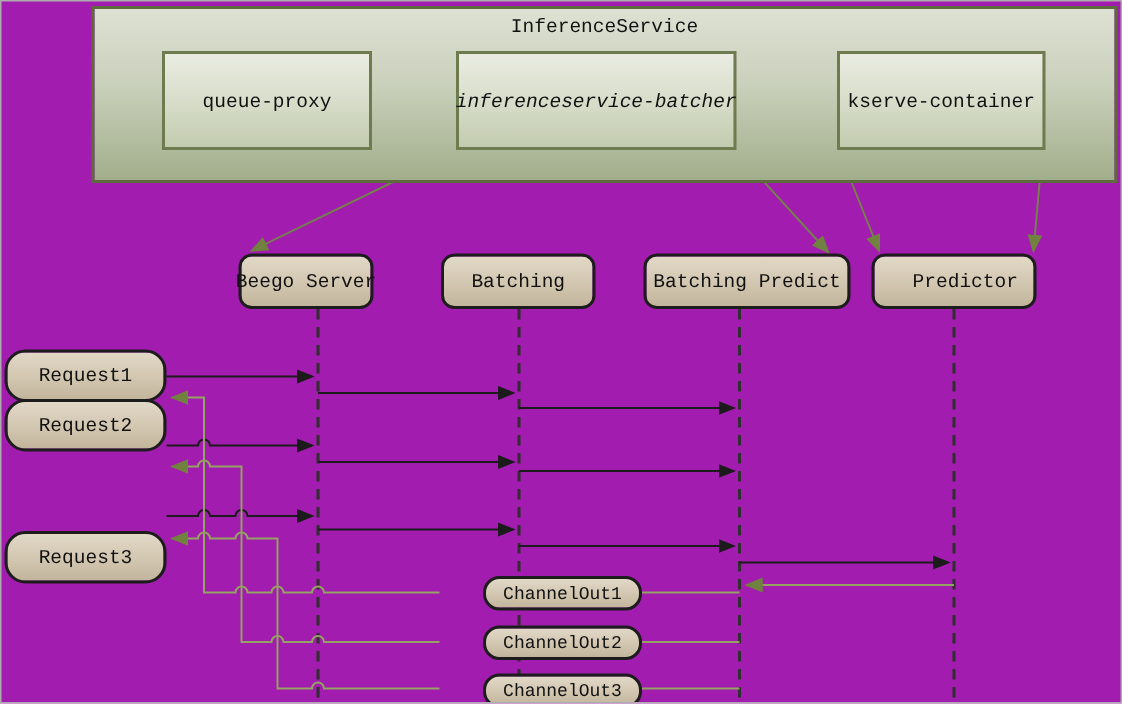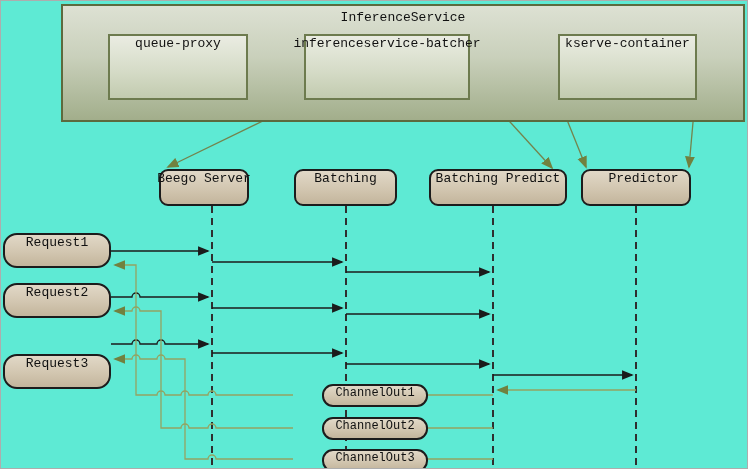--- a/index.html
+++ b/index.html
@@ -1,52 +1,52 @@
 <!DOCTYPE html>
 <html><head>
 <meta charset="utf-8">
 <style>
   html,body{margin:0;padding:0;background:#fff;}
   .canvas{
     position:relative;width:748px;height:469px;overflow:hidden;
-    background:#5eead4;border:1px solid #adadad;box-sizing:border-box;
+    background:#a21caf;border:1px solid #adadad;box-sizing:border-box;
     font-family:"Liberation Mono","DejaVu Sans Mono",monospace;color:#111;
   }
   .wires{position:absolute;left:0;top:0;width:748px;height:469px;z-index:1;}
-  .box{position:absolute;display:flex;align-items:flex-start;justify-content:center;
+  .box{position:absolute;display:flex;align-items:center;justify-content:center;
        box-sizing:border-box;z-index:2;font-size:13px;white-space:nowrap;}
   
   .panel{
     left:60px;top:3px;width:684px;height:118px;
     border:2px solid #5c6a3e;
     background:linear-gradient(180deg,#dde1d3 0%,#c9d0bb 45%,#a2ae8b 100%);
     justify-content:center;align-items:flex-start;
   }
   .panel-title{margin-top:4px;font-size:13px;}
   
   .node{
     border:2px solid #6d7b4e;
     background:linear-gradient(180deg,#eaece2 0%,#d6dcc8 55%,#c2cbaf 100%);
     top:33px;height:66px;
   }
   .node-qp{left:107px;width:140px;}
-  .node-batcher{left:303px;width:166px;}
+  .node-batcher{left:303px;width:187px;font-style:italic;}
   .node-kserve{left:557px;width:139px;}
   
   .tan{
     border:2px solid #1c1c1c;
     background:linear-gradient(180deg,#e1d8c7 0%,#d2c6b0 55%,#c3b59c 100%);
   }
   .lifehead{top:168px;height:37px;border-radius:9px;}
   .lh-beego{left:158px;width:90px;}
   .lh-channelin{left:293px;width:103px;}
   .lh-batching{left:428px;width:138px;}
   .lh-predictor{left:580px;width:110px;padding-left:15px;}
   .request{left:2px;width:108px;height:35px;border-radius:14px;}
-  .req1{top:232px;} .req2{top:282px;} .req3{top:327px;margin-top:26px;}
+  .req1{top:232px;} .req2{top:265px;} .req3{top:327px;margin-top:26px;}
   .chout{left:292px;width:106px;height:23px;border-radius:11px;font-size:12px;margin-left:29px;}
   .co1{top:383px;} .co2{top:416px;} .co3{top:448px;}
 </style>
 </head>
 <body>
 
 <div class="canvas">
 
   <svg class="wires" width="748" height="469" viewBox="0 0 748 469" xmlns="http://www.w3.org/2000/svg">
     <defs>

